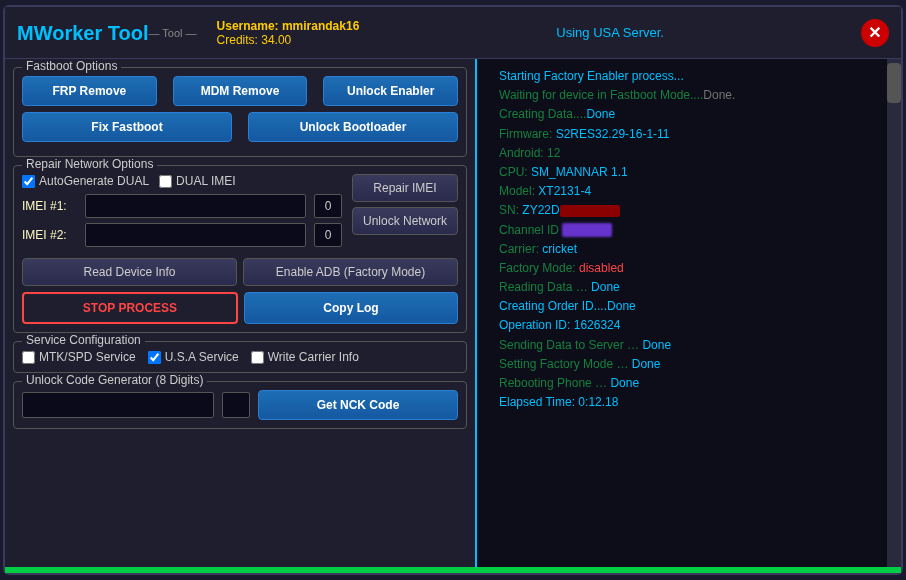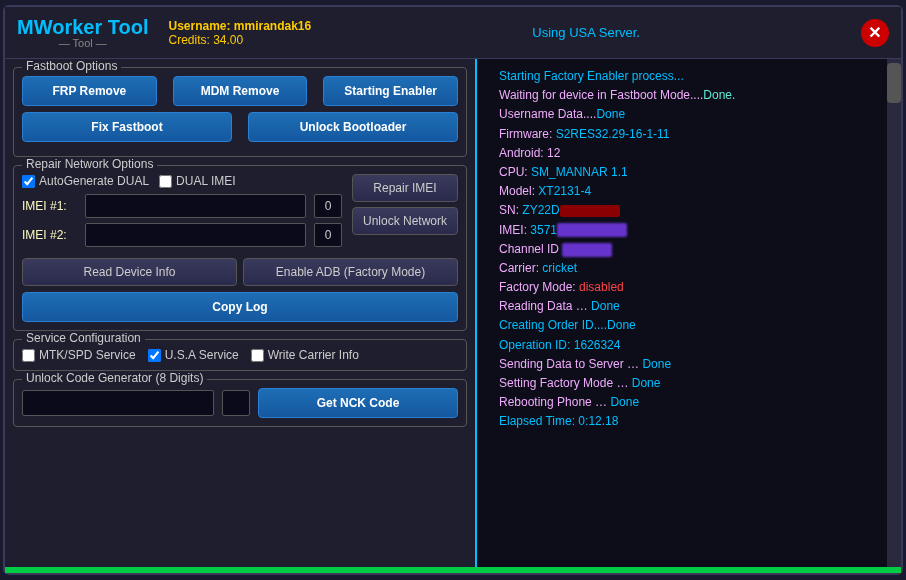--- a/index.html
+++ b/index.html
@@ -28,21 +28,21 @@
       background: #1e1e2e;
       padding: 8px 12px;
       display: flex;
       align-items: center;
       gap: 20px;
       border-bottom: 1px solid #3a3a5c;
       min-height: 52px;
     }
     .logo-area {
       display: flex;
-      flex-direction: column;
+      flex-direction: row;
       align-items: center;
     }
     .logo-text {
       color: #00bfff;
       font-size: 20px;
       font-weight: bold;
       line-height: 1;
     }
     .logo-sub {
       color: #888;
@@ -237,23 +237,23 @@
       display: flex;
       gap: 6px;
     }
     .log-line {
       font-size: 12px;
       line-height: 1.6;
       color: #ccc;
       margin-left: 14px;
     }
     .log-cyan { color: #00bfff; }
-    .log-white { color: #f0abfc; }
+    .log-white { color: #15803d; }
     .log-red { color: #ff4444; text-align: center; }
-    .log-blue { color: #5eead4; }
+    .log-blue { color: #737373; }
     .service-row {
       display: flex;
       align-items: center;
       gap: 12px;
     }
     .nck-row {
       display: flex;
       gap: 8px;
       align-items: center;
     }
@@ -321,21 +321,21 @@
 
   <div class="content-area">
 
     <div class="left-panel">
 
       <div class="group-box">
         <span class="group-label">Fastboot Options</span>
         <div class="btn-row">
           <button class="btn-blue">FRP Remove</button>
           <button class="btn-blue">MDM Remove</button>
-          <button class="btn-blue">Starting Enabler</button>
+          <button class="btn-blue">Unlock Enabler</button>
         </div>
         <div class="btn-row">
           <button class="btn-blue">Fix Fastboot</button>
           <button class="btn-blue">Unlock Bootloader</button>
         </div>
       </div>
 
       <div class="group-box">
         <span class="group-label">Repair Network Options</span>
         <div style="display:flex; gap:10px; align-items:flex-start;">
@@ -364,20 +364,21 @@
           <div class="right-btns">
             <button class="btn-gray">Repair IMEI</button>
             <button class="btn-gray">Unlock Network</button>
           </div>
         </div>
         <div class="bottom-btns-row" style="margin-top:6px;">
           <button class="btn-gray" style="flex:1;">Read Device Info</button>
           <button class="btn-gray" style="flex:1;">Enable ADB (Factory Mode)</button>
         </div>
         <div class="bottom-btns-row" style="margin-top:6px;">
+          <button class="btn-outline-red" style="flex:1;">STOP PROCESS</button>
           <button class="btn-blue" style="flex:1;">Copy Log</button>
         </div>
       </div>
 
       <div class="group-box">
         <span class="group-label">Service Configuration</span>
         <div class="service-row">
           <label class="checkbox-label">
             <input type="checkbox" style="">
             <span>MTK/SPD Service</span>
@@ -405,39 +406,36 @@
     </div>
 
     <div class="right-panel" style="padding-right:18px;">
       <div class="log-line">
         <span class="log-cyan">Starting Factory Enabler process...</span>
       </div>
       <div class="log-line">
         <span class="log-white">Waiting for device in Fastboot Mode....</span><span class="log-blue">Done.</span>
       </div>
       <div class="log-line">
-        <span class="log-white">Username Data....</span><span class="log-cyan">Done</span>
+        <span class="log-white">Creating Data....</span><span class="log-cyan">Done</span>
       </div>
       <div class="log-line">
         <span class="log-white">Firmware: </span><span class="log-cyan">S2RES32.29-16-1-11</span>
       </div>
       <div class="log-line">
         <span class="log-white">Android: 12</span>
       </div>
       <div class="log-line">
         <span class="log-white">CPU: </span><span class="log-cyan">SM_MANNAR 1.1</span>
       </div>
       <div class="log-line">
         <span class="log-white">Model: </span><span class="log-cyan">XT2131-4</span>
       </div>
       <div class="log-line">
         <span class="log-white">SN: </span><span class="log-cyan">ZY22D</span><span class="redacted"></span>
-      </div>
-      <div class="log-line">
-        <span class="log-white">IMEI: </span><span class="log-cyan">3571</span><span class="blurred-box"></span>
       </div>
       <div class="log-line">
         <span class="log-white">Channel ID </span><span class="blurred-box" style="width:50px;"></span>
       </div>
       <div class="log-line">
         <span class="log-white">Carrier: </span><span class="log-cyan">cricket</span>
       </div>
       <div class="log-line">
         <span class="log-white">Factory Mode: </span><span class="log-red">disabled</span>
       </div>

